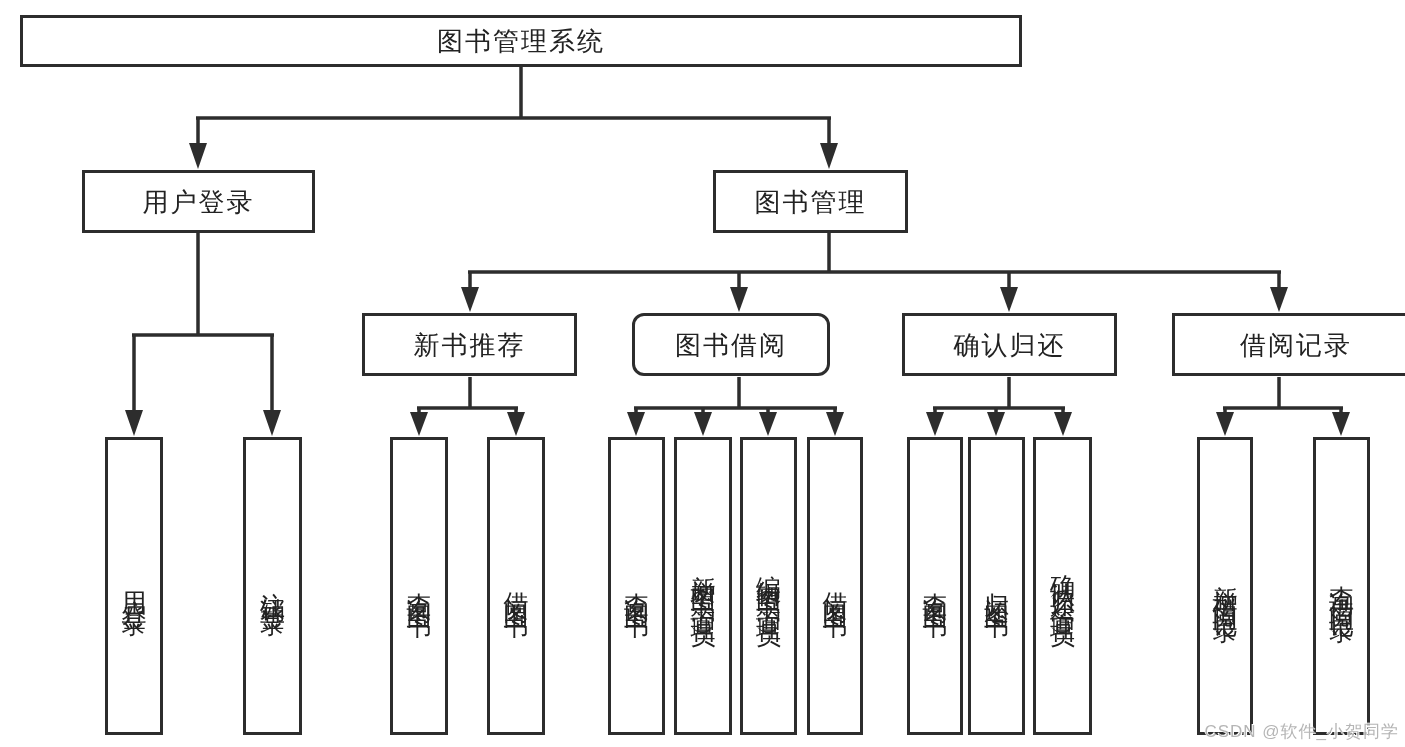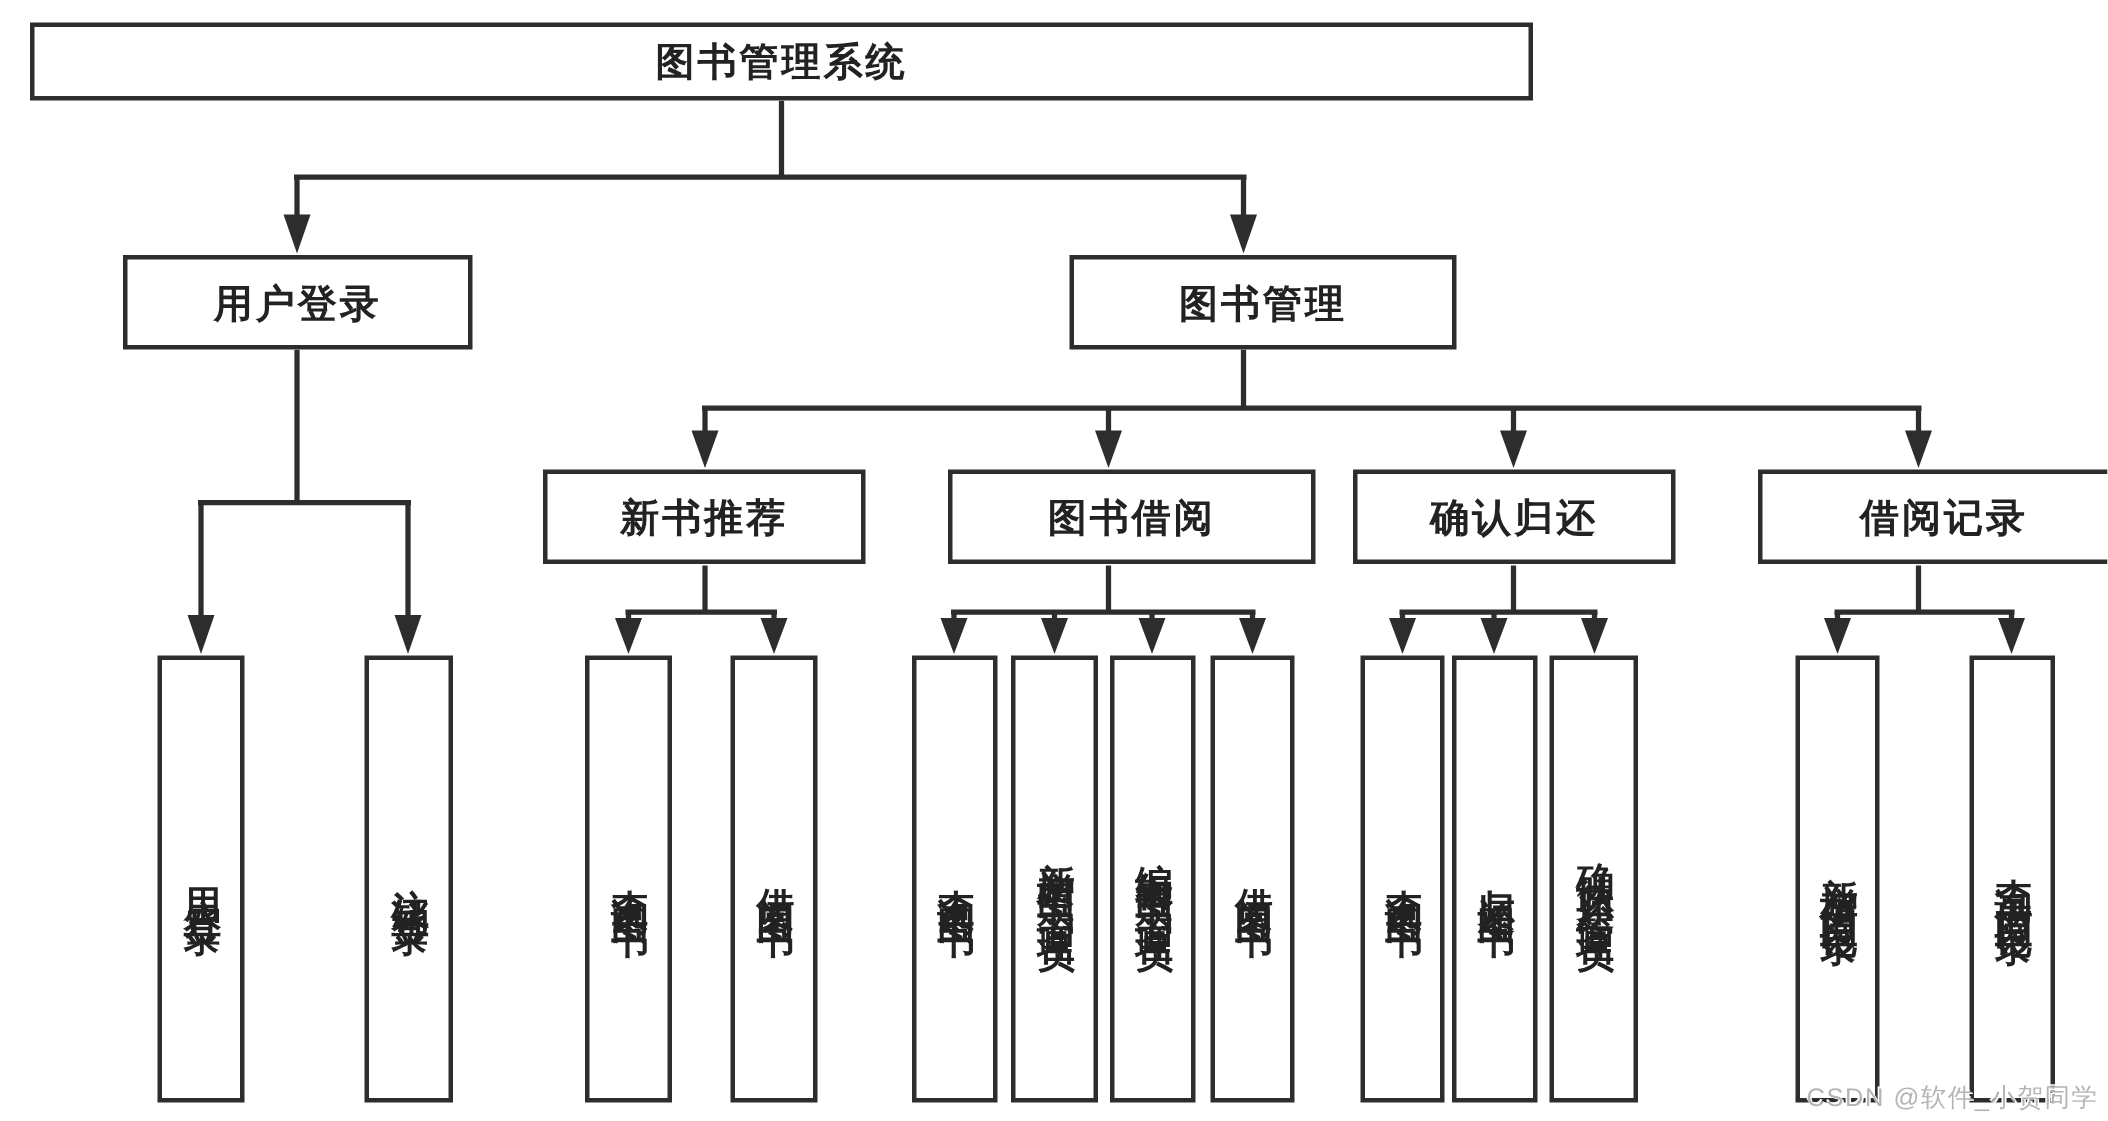--- a/index.html
+++ b/index.html
@@ -13,21 +13,20 @@
   #connectors{position:absolute;left:0;top:0;width:1405px;height:747px;}
   .node{
     position:absolute;
     box-sizing:border-box;
     border:3px solid #2d2d2d;
     background:#ffffff;
     display:flex;
     align-items:center;
     justify-content:center;
     color:#222222;
-    font-weight:bold;
   }
   .h-label{
     font-size:26px;
     letter-spacing:2px;
     white-space:nowrap;
     line-height:1;
   }
   .v-label{
     writing-mode:vertical-rl;
     text-orientation:mixed;
@@ -129,28 +128,28 @@
     </g>
   </svg>
 
   <div class="node" style="left:20px;top:15px;width:1002px;height:52px;">
     <span class="h-label">图书管理系统</span>
   </div>
 
   <div class="node lvl2" style="left:82px;top:170px;width:233px;">
     <span class="h-label">用户登录</span>
   </div>
-  <div class="node lvl2" style="left:713px;top:170px;width:258px;">
+  <div class="node lvl2" style="left:713px;top:170px;width:195px;">
     <span class="h-label">图书管理</span>
   </div>
 
   <div class="node lvl3" style="left:362px;top:313px;width:215px;">
     <span class="h-label">新书推荐</span>
   </div>
-  <div class="node lvl3" style="left:632px;top:313px;width:245px;">
+  <div class="node lvl3" style="left:632px;top:313px;width:198px;border-radius:12px;">
     <span class="h-label">图书借阅</span>
   </div>
   <div class="node lvl3" style="left:902px;top:313px;width:215px;">
     <span class="h-label">确认归还</span>
   </div>
   <div class="node lvl3" style="left:1172px;top:313px;width:248px;">
     <span class="h-label">借阅记录</span>
   </div>
 
   <div class="node leaf" style="left:105px;width:58px;">

